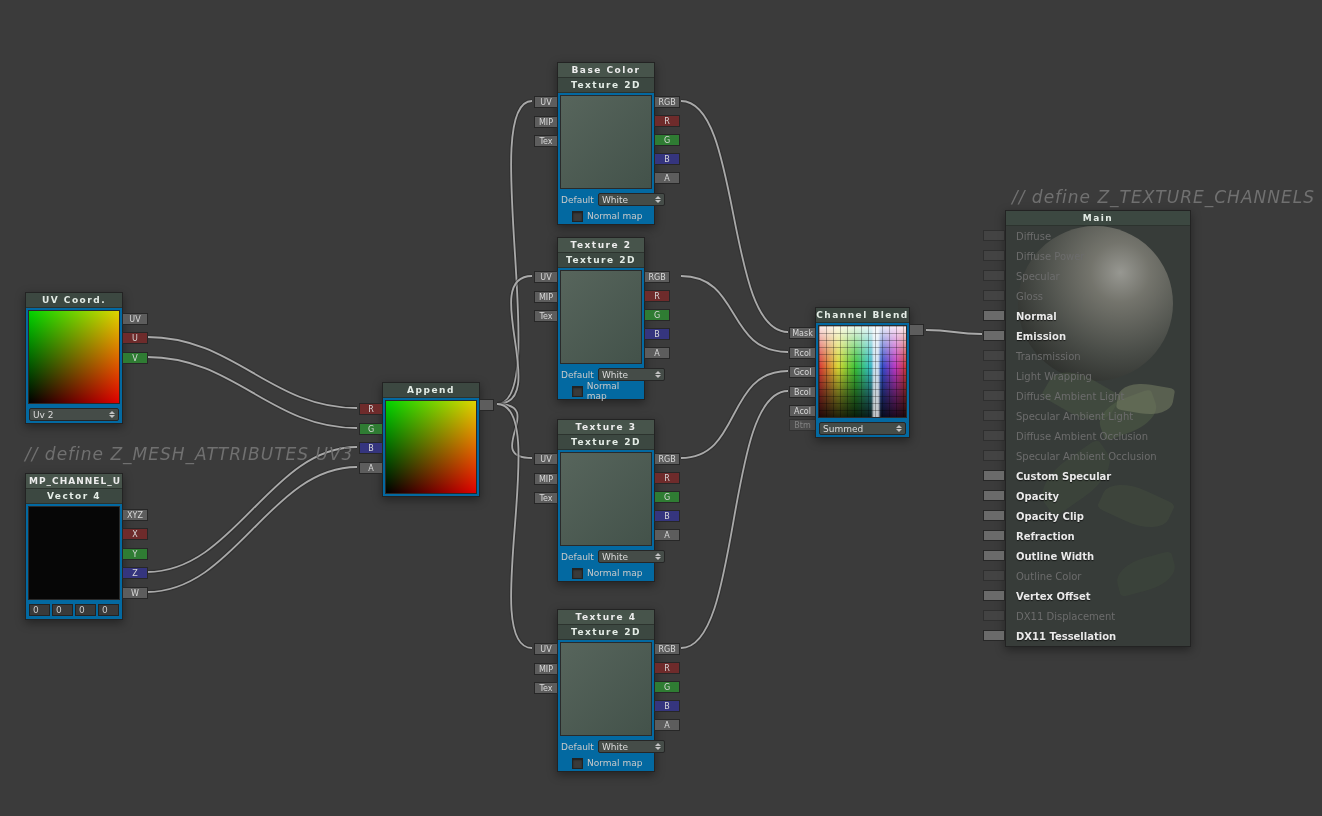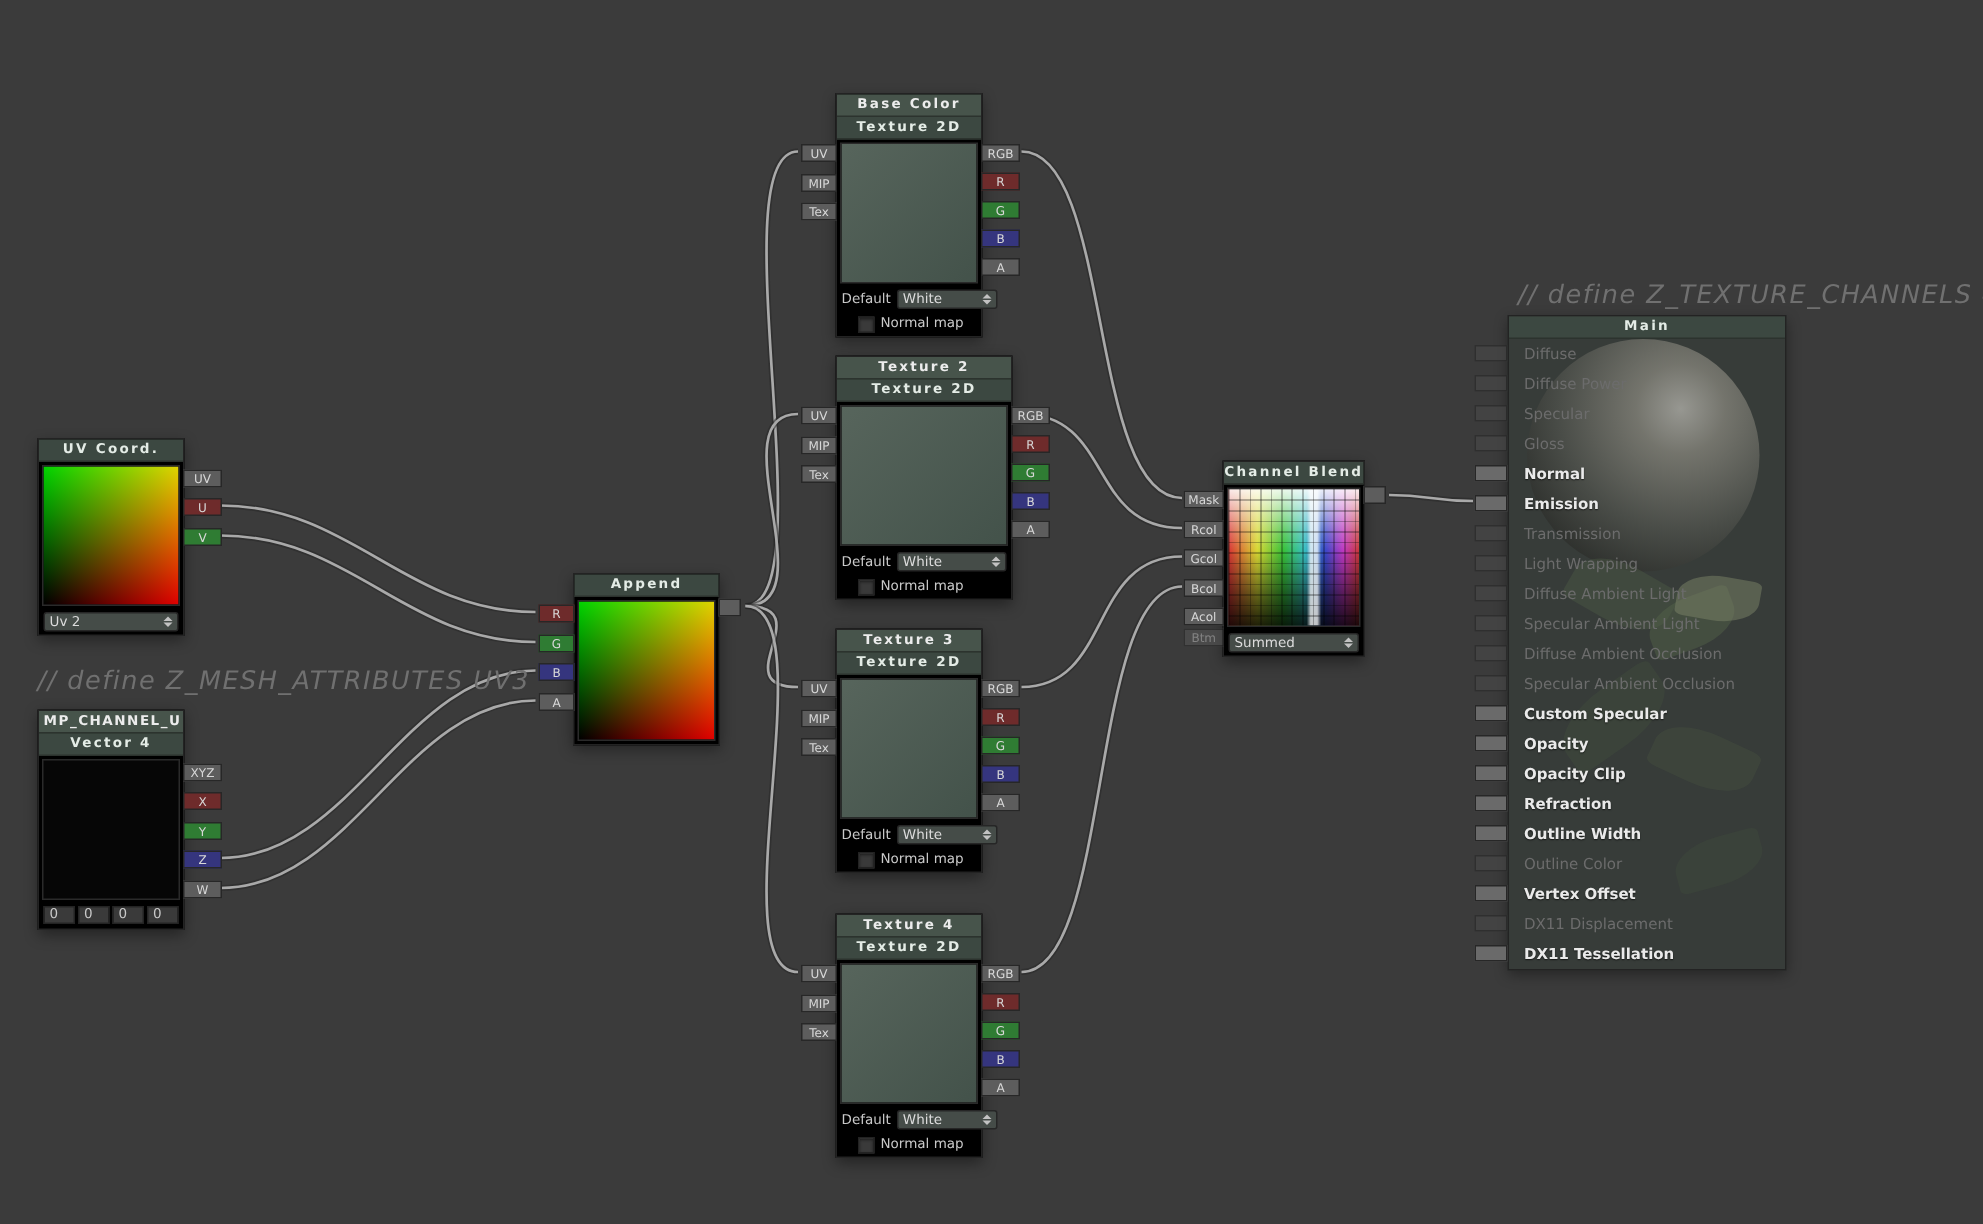--- a/index.html
+++ b/index.html
@@ -2,21 +2,21 @@
 <html><head>
 <meta charset="utf-8">
 <style>
   *{box-sizing:border-box;margin:0;padding:0;}
   html,body{width:1322px;height:816px;}
   body{background:#3b3b3b;position:relative;overflow:hidden;font-family:"DejaVu Sans","Liberation Sans",sans-serif;}
   #wires{position:absolute;left:0;top:0;}
   .wire-shadow{fill:none;stroke:#282828;stroke-width:4;opacity:.55;}
   .wire-core{fill:none;stroke:#a9a9a9;stroke-width:1.8;}
   .comment{position:absolute;font-size:17px;font-style:italic;color:#707070;letter-spacing:1px;white-space:nowrap;}
-  .node{position:absolute;background:#000000;border:1px solid #232323;box-shadow:0 3px 9px rgba(0,0,0,.4);}
+  .node{position:absolute;background:#0369a1;border:1px solid #232323;box-shadow:0 3px 9px rgba(0,0,0,.4);}
   .titlebar{height:15px;background:#47544b;border-bottom:1px solid #2c332e;color:#ececec;
     font-size:9px;font-weight:bold;text-align:center;line-height:14px;letter-spacing:1.5px;white-space:nowrap;overflow:hidden;}
   .titlebar.left{text-align:center;padding-left:2px;letter-spacing:1px;}
   .header{height:15px;background:#3c4841;border-bottom:1px solid #2c332e;color:#e4ece6;
     font-size:9px;font-weight:bold;text-align:center;line-height:14px;letter-spacing:1.5px;}
   .preview{margin:2px;height:94px;border:1px solid #2a2a2a;}
   .uv-grad{background-image:linear-gradient(to top,#000,#00d400),linear-gradient(to right,#000,#e00000);background-blend-mode:screen;}
   .tex-grad{background:linear-gradient(135deg,#57655c,#43524a);}
   .black{background:#060606;}
   .palette{height:93px;
@@ -186,21 +186,21 @@
   <div class="conn in" style="top:33px" data-type="gray">UV</div>
   <div class="conn in" style="top:53px" data-type="gray">MIP</div>
   <div class="conn in" style="top:72px" data-type="gray">Tex</div>
   <div class="conn outp" style="top:33px" data-type="gray">RGB</div>
   <div class="conn outp" style="top:52px" data-type="red">R</div>
   <div class="conn outp" style="top:71px" data-type="green">G</div>
   <div class="conn outp" style="top:90px" data-type="blue">B</div>
   <div class="conn outp" style="top:109px" data-type="gray">A</div>
 </div>
 
-<div class="node" style="left:557px;top:237px;width:118px">
+<div class="node" style="left:557px;top:237px;width:88px">
   <div class="titlebar">Texture 2</div>
   <div class="header">Texture 2D</div>
   <div class="preview tex-grad"></div>
   <div class="row">
     <span class="rowlabel">Default</span>
     <div class="dropdown">
       <span>White</span>
       <span class="arrows">
           <i class="tri-up"></i>
           <i class="tri-down"></i>

